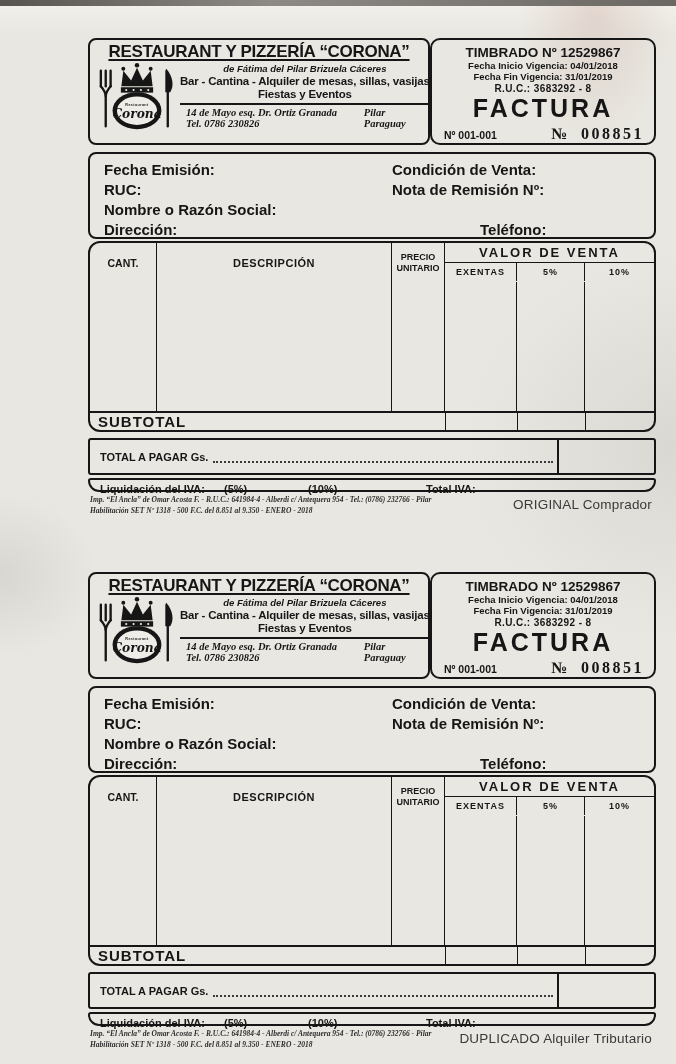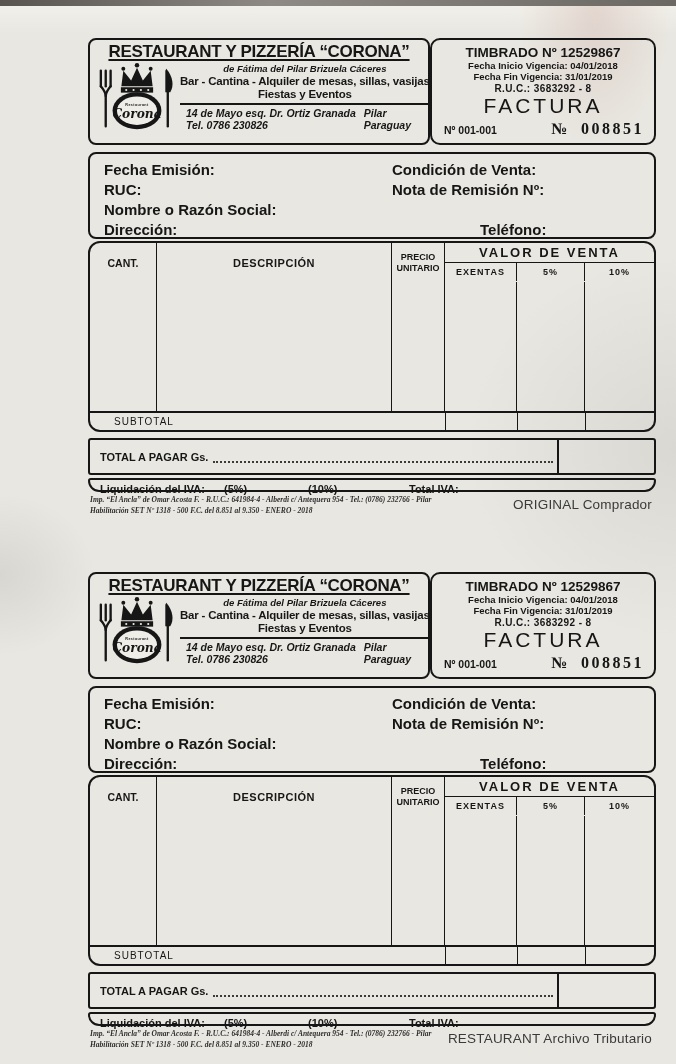--- a/index.html
+++ b/index.html
@@ -28,28 +28,28 @@
   .hdr-left { width:342px; flex:none; border:2.5px solid var(--ink); border-radius:8px; padding:2px 4px 0 4px; }
   .biz-name { font-size:17px; font-weight:bold; text-align:center; letter-spacing:-0.3px;
     text-decoration:underline; text-decoration-thickness:1.5px; text-underline-offset:2px; white-space:nowrap; }
   .hl-body { display:flex; }
   .logo { width:86px; flex:none; margin-top:-2px; }
   .hl-right { flex:1; text-align:center; }
   .owner { font-size:9.5px; font-weight:bold; font-style:italic; margin-top:1px; white-space:nowrap; }
   .svc { font-size:11.5px; font-weight:bold; letter-spacing:-0.2px; margin-top:1px; white-space:nowrap; }
   .addr { border-top:2px solid var(--ink); margin-top:3px; padding:2px 4px 0 6px;
     font-size:10.5px; font-weight:bold; font-style:italic; }
-  .addr-row { display:flex; justify-content:space-between; }
+  .addr-row { display:flex; justify-content:space-between;font-family:Liberation Serif, serif; }
   .addr-right { width:62px; text-align:left; }
 
   .hdr-right { flex:1; border:2.5px solid var(--ink); border-radius:10px; text-align:center; padding-top:5px; }
   .timbrado { font-size:13.5px; font-weight:bold; white-space:nowrap; }
   .vig { font-size:9.5px; font-weight:bold; white-space:nowrap; }
   .ruc { font-size:10px; font-weight:bold; letter-spacing:0.4px; margin-top:1px; }
-  .doctype { font-size:21px; font-weight:normal; letter-spacing:3px; }
+  .doctype { font-size:25px; font-weight:bold; letter-spacing:3px; }
   .numrow { display:flex; justify-content:space-between; align-items:baseline; padding:2px 10px 0 12px; }
   .series { font-size:10.5px; font-weight:bold; }
   .number { font-family:"Liberation Serif", serif; font-size:16px; font-weight:600; }
   .digits { letter-spacing:2.5px; margin-left:14px;margin-top:32px; }
 
   
   .client-box { border:2px solid var(--ink); border-radius:8px; margin-top:7px; height:87px;
     padding:5px 0 0 14px; font-size:15px; font-weight:bold; }
   .crow { height:20px; display:flex; align-items:center; }
   .w1 { width:288px; flex:none; }
@@ -63,35 +63,35 @@
   .th { display:flex; align-items:center; justify-content:center; }
   .th-cant { font-size:10.5px; font-weight:bold; }
   .th-desc { font-size:11px; font-weight:bold; letter-spacing:0.5px; }
   .th-precio { flex-direction:column; font-size:9px; font-weight:bold; line-height:1.15; }
   .th-valor { height:20px; border-bottom:1.5px solid var(--ink); display:flex; align-items:center;
     justify-content:center; font-size:13px; font-weight:bold; letter-spacing:2px; }
   .th-sub { display:grid; grid-template-columns:72px 68px auto; height:17.5px; }
   .sub { font-size:9px; font-weight:bold; letter-spacing:1px; }
   .tbody { display:grid; grid-template-columns:67px 235px 53px 72px 68px auto; height:129px; }
   .tsub { display:grid; grid-template-columns:355px 72px 68px auto; height:19px; border-top:2px solid var(--ink); }
-  .st-label { font-size:10px; font-weight:normal; letter-spacing:1px; padding-left:24px; display:flex; align-items:center; }
+  .st-label { font-size:15px; font-weight:bold; letter-spacing:1px; padding-left:8px; display:flex; align-items:center; }
 
   
   .total-box { border:2px solid var(--ink); border-radius:3px; margin-top:6px; height:37px;
     display:flex; align-items:center; padding-left:10px; }
   .total-label { font-size:11px; font-weight:bold; flex:none; white-space:nowrap; }
   .leader { flex:1; border-bottom:2px dotted #3a3a3a; align-self:flex-end; margin:0 4px 10px 5px; }
   .amount-box { width:97px; flex:none; align-self:stretch; border-left:2px solid var(--ink); }
 
   .liq-box { border:2px solid var(--ink); border-radius:3px 3px 12px 12px; margin-top:3px; height:14px;
     position:relative; font-size:11px; font-weight:bold; }
   .liq-label { position:absolute; left:10px; top:3px; }
   .liq-5 { position:absolute; left:134px; top:3px; }
   .liq-10 { position:absolute; left:218px; top:3px; }
-  .liq-total { position:absolute; left:319px; top:3px; }
+  .liq-total { position:absolute; left:336px; top:3px; }
 
   
   .ifooter { display:flex; justify-content:space-between; margin-top:3px; padding:0 4px 0 2px; }
   .printer { font-family:"Liberation Serif", serif; font-style:italic; font-weight:bold;
     font-size:7.5px; line-height:1.45; color:#2e2e2e; width:372px; }
   .copy-tag { font-size:13.5px; color:#3a3a3a; letter-spacing:0.2px; margin-top:2px; white-space:nowrap; }
 
   .logo-corona { font-family:"DejaVu Serif", serif; font-style:italic; font-weight:bold; }
   .logo-rest { font-family:"Liberation Sans", sans-serif; font-weight:bold; letter-spacing:0.4px; }
 </style>
@@ -375,17 +375,17 @@
       <span class="liq-5">(5%)</span>
       <span class="liq-10">(10%)</span>
       <span class="liq-total">Total IVA:</span>
     </div>
 
     <div class="ifooter">
       <div class="printer">
         <div>Imp. “El Ancla” de Omar Acosta F.  -  R.U.C.: 641984-4   -  Alberdi c/ Antequera 954 - Tel.: (0786) 232766 - Pilar</div>
         <div>Habilitación SET Nº 1318   -   500 F.C. del 8.851 al 9.350   -   ENERO - 2018</div>
       </div>
-      <div class="copy-tag">RESTAURANT Archivo Tributario</div>
+      <div class="copy-tag">DUPLICADO Alquiler Tributario</div>
     </div>
 
   </section>
 </div>
 
 </body></html>

